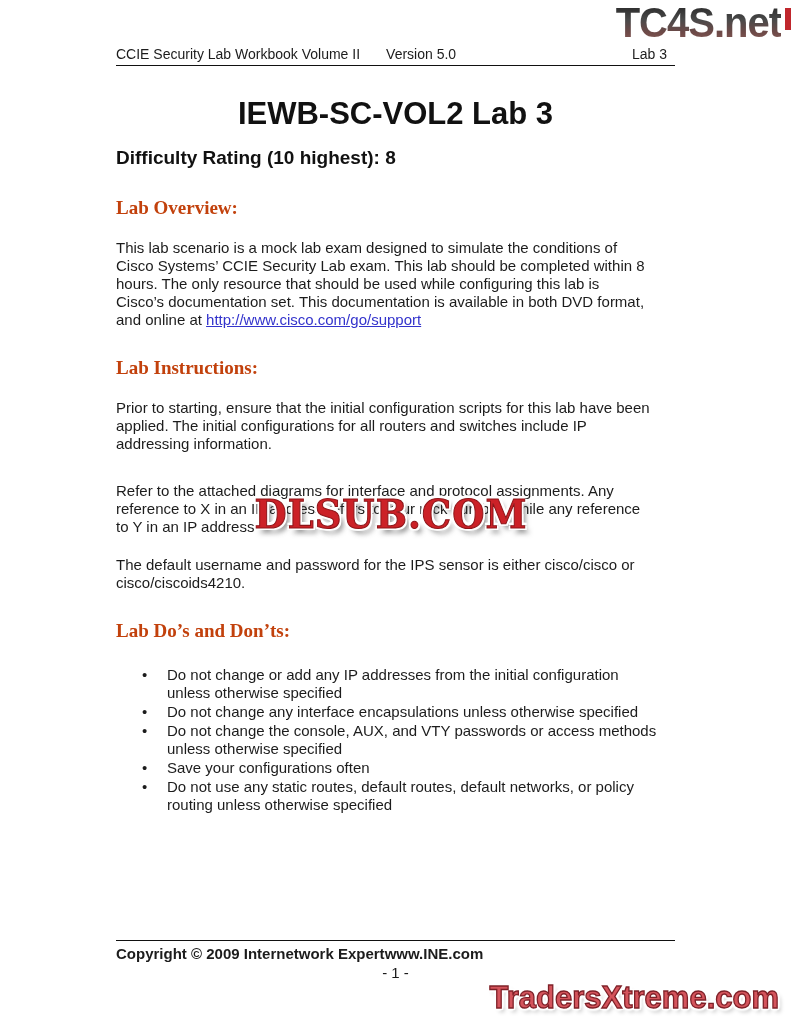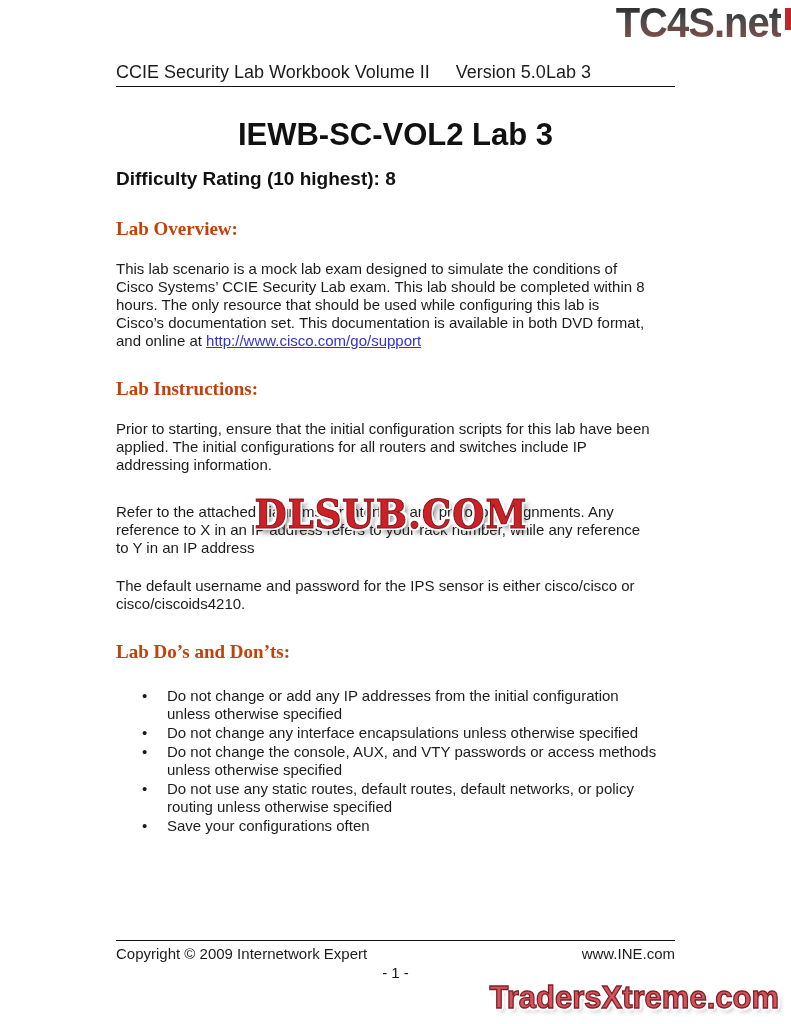--- a/index.html
+++ b/index.html
@@ -9,25 +9,24 @@
     margin:0 auto;
     background:#ffffff;
     font-family:"Liberation Sans", sans-serif;
     color:#1c1c1c;
     overflow:hidden;
   }
   .content { position:absolute; left:116px; top:0; width:559px; }
 
   
   .doc-header {
-    display:flex; align-items:flex-end;
+    display:flex; justify-content:space-between; align-items:flex-end;
     padding-top:46px; padding-bottom:3px;
     border-bottom:1.5px solid #111;
-    font-size:18px;
-    margin-top:16px;
+    font-size:14px;
   }
   .doc-header .left-group { display:flex; gap:26px; }
   .doc-header .lab-no { padding-right:8px; }
 
   
   .tc4s-logo {
     position:absolute; top:2px; right:10px;
     font-size:40px; font-weight:800; letter-spacing:-1px;
     background:linear-gradient(to bottom, #2e2e2e 15%, #4a4a4a 45%, #6e4a48 75%, #8a5c57 100%);
     -webkit-background-clip:text; background-clip:text;
@@ -94,21 +93,21 @@
       0 -3px 2px #fff, 0 3px 2px #fff, -3px 0 2px #fff, 3px 0 2px #fff,
       3px 4px 4px rgba(0,0,0,0.25);
   }
 
   
   .doc-footer {
     position:absolute; left:116px; top:940px; width:559px;
     border-top:1.5px solid #111;
     font-size:15px;
   }
-  .doc-footer .row { display:flex; justify-content:space-between; padding-top:4px; }
+  .doc-footer .row { display:flex; padding-top:4px;font-weight:bold; }
   .doc-footer .page-num { text-align:center; margin-top:2px; }
 </style>
 </head>
 <body>
 
 <div class="page">
 
   <div class="tc4s-logo">TC4S.net</div>
   <div class="corner-red"></div>
 
@@ -143,23 +142,23 @@
     <p class="body-text">The default username and password for the IPS sensor is either cisco/cisco or
 cisco/ciscoids4210.</p>
 
     <h2 class="section-heading">Lab Do’s and Don’ts:</h2>
     <ul class="dd-list">
       <li>Do not change or add any IP addresses from the initial configuration
 unless otherwise specified</li>
       <li>Do not change any interface encapsulations unless otherwise specified</li>
       <li>Do not change the console, AUX, and VTY passwords or access methods
 unless otherwise specified</li>
+      <li>Save your configurations often</li>
       <li>Do not use any static routes, default routes, default networks, or policy
 routing unless otherwise specified</li>
-      <li>Save your configurations often</li>
     </ul>
 
   </div>
 
   <div class="dlsub-watermark">DLSUB.COM</div>
 
   <div class="doc-footer">
     <div class="row">
       <span>Copyright © 2009 Internetwork Expert</span>
       <span>www.INE.com</span>

